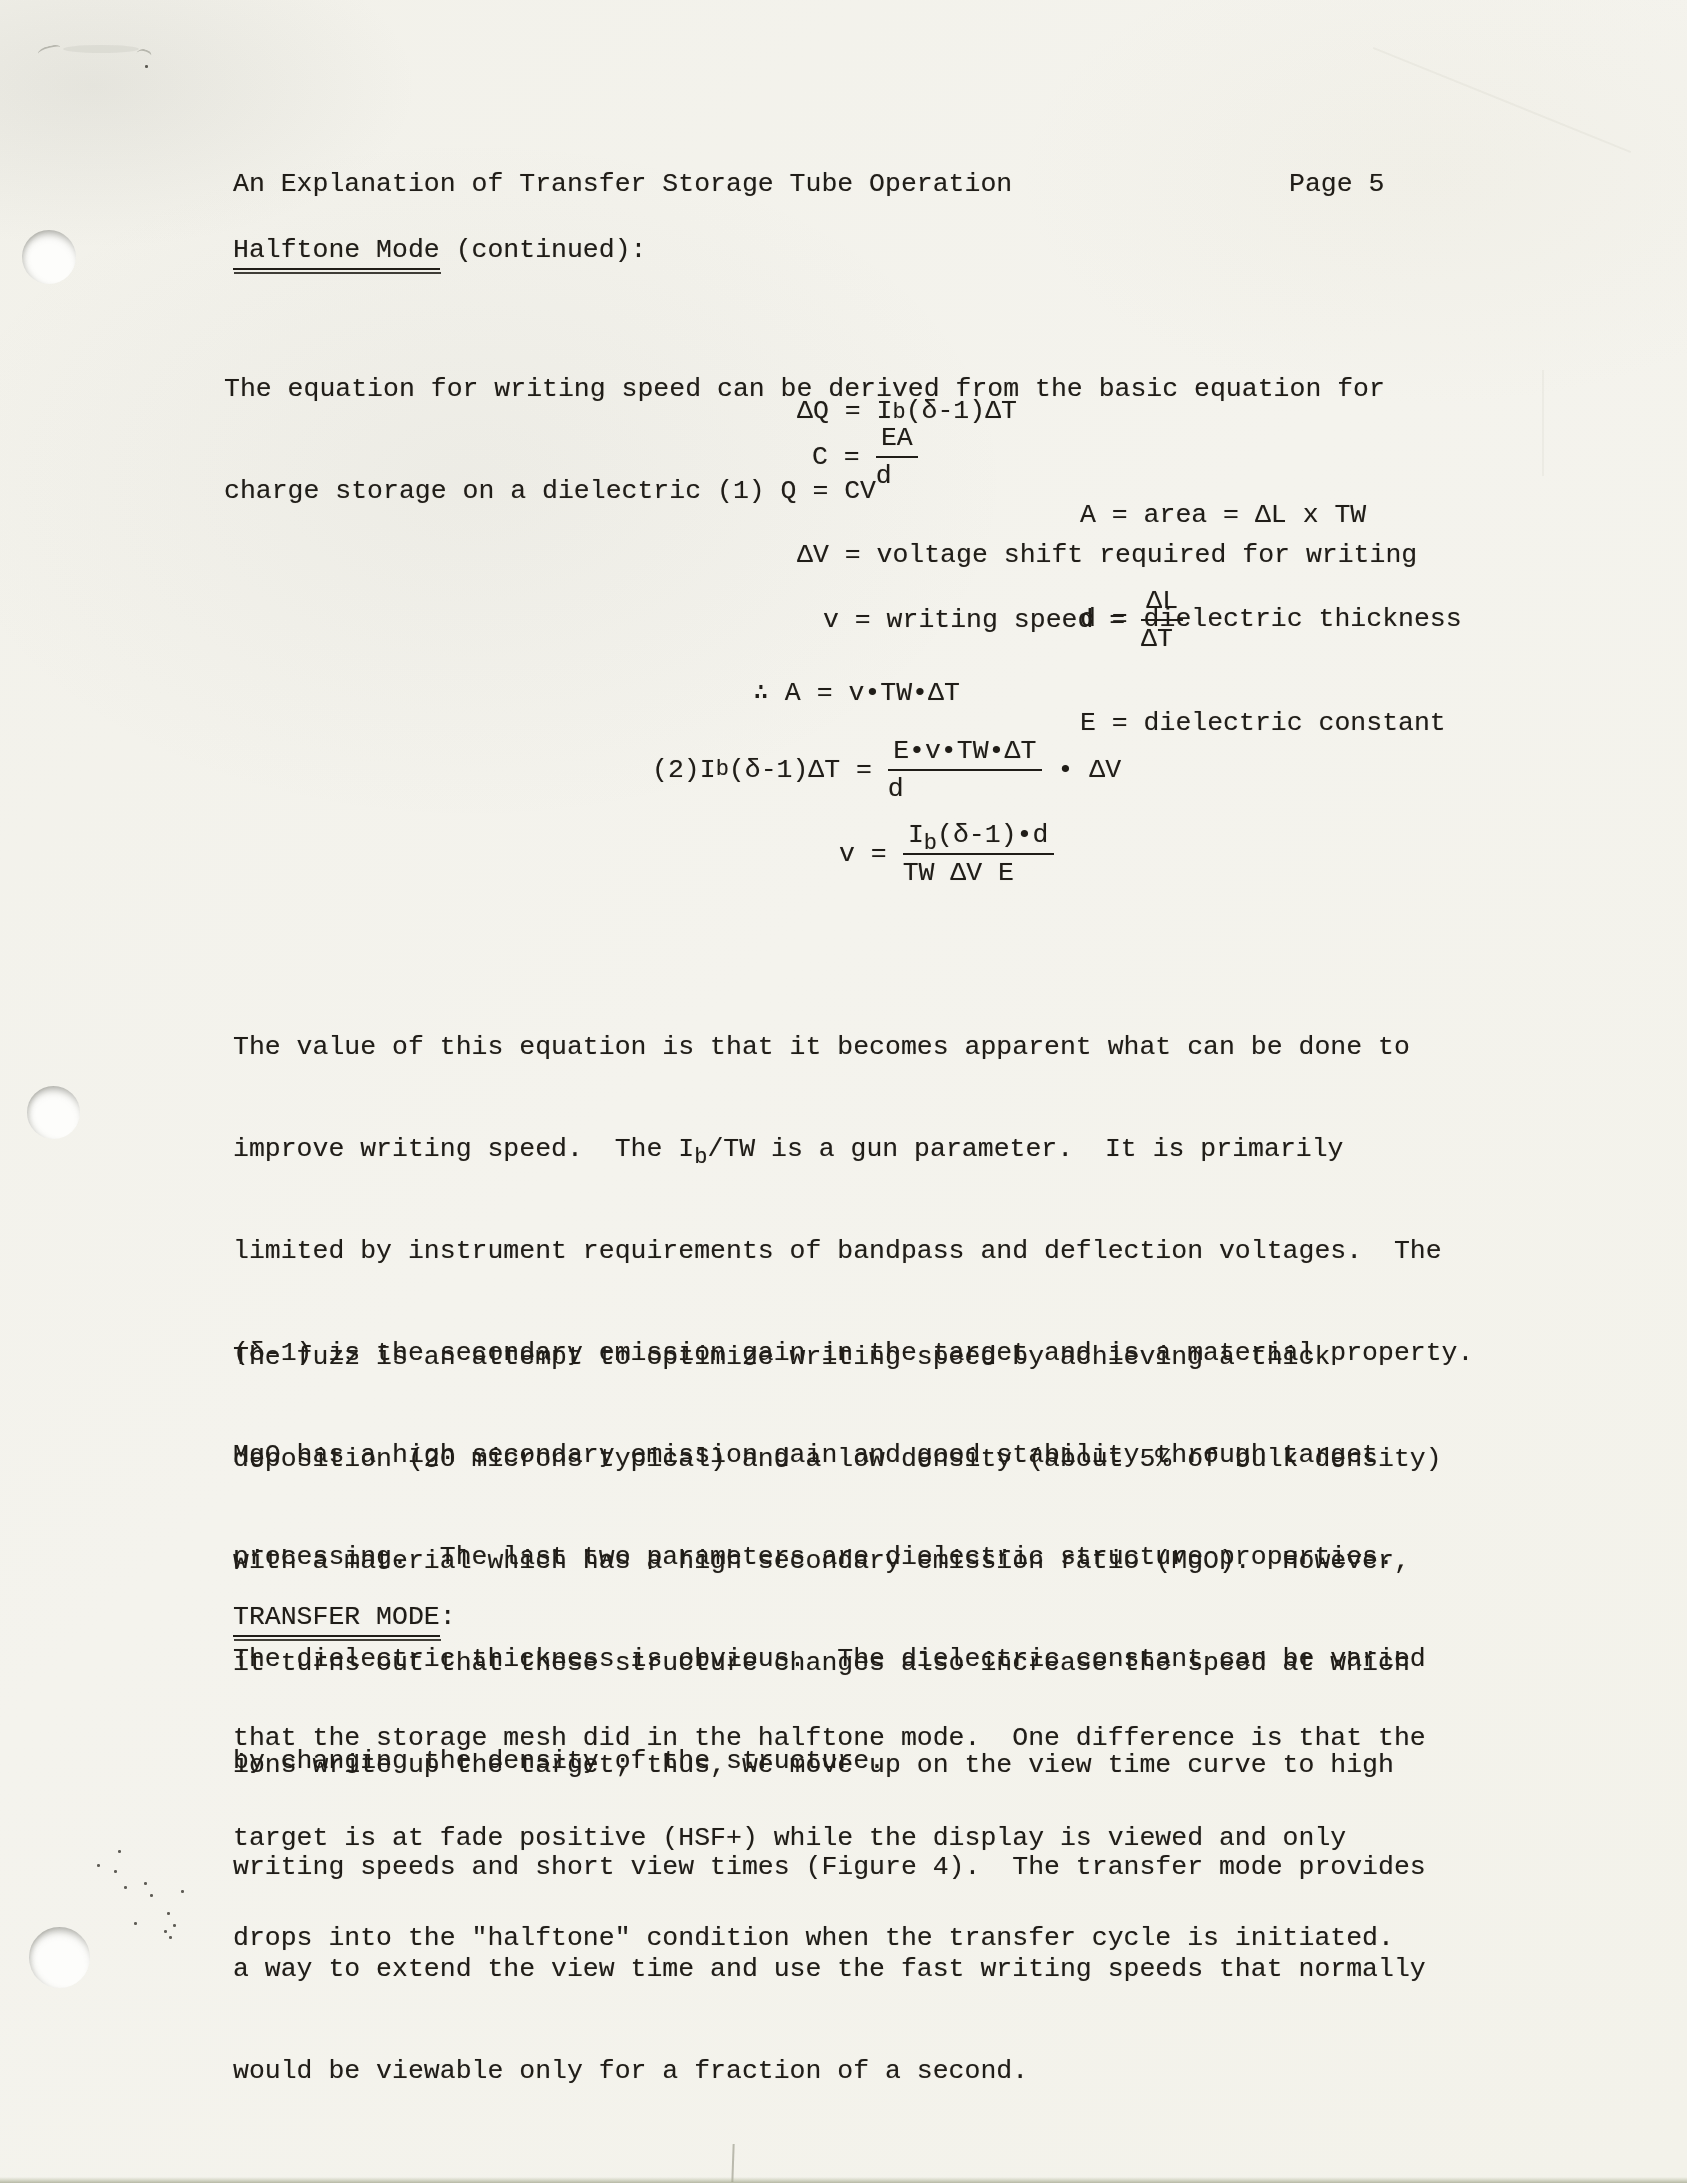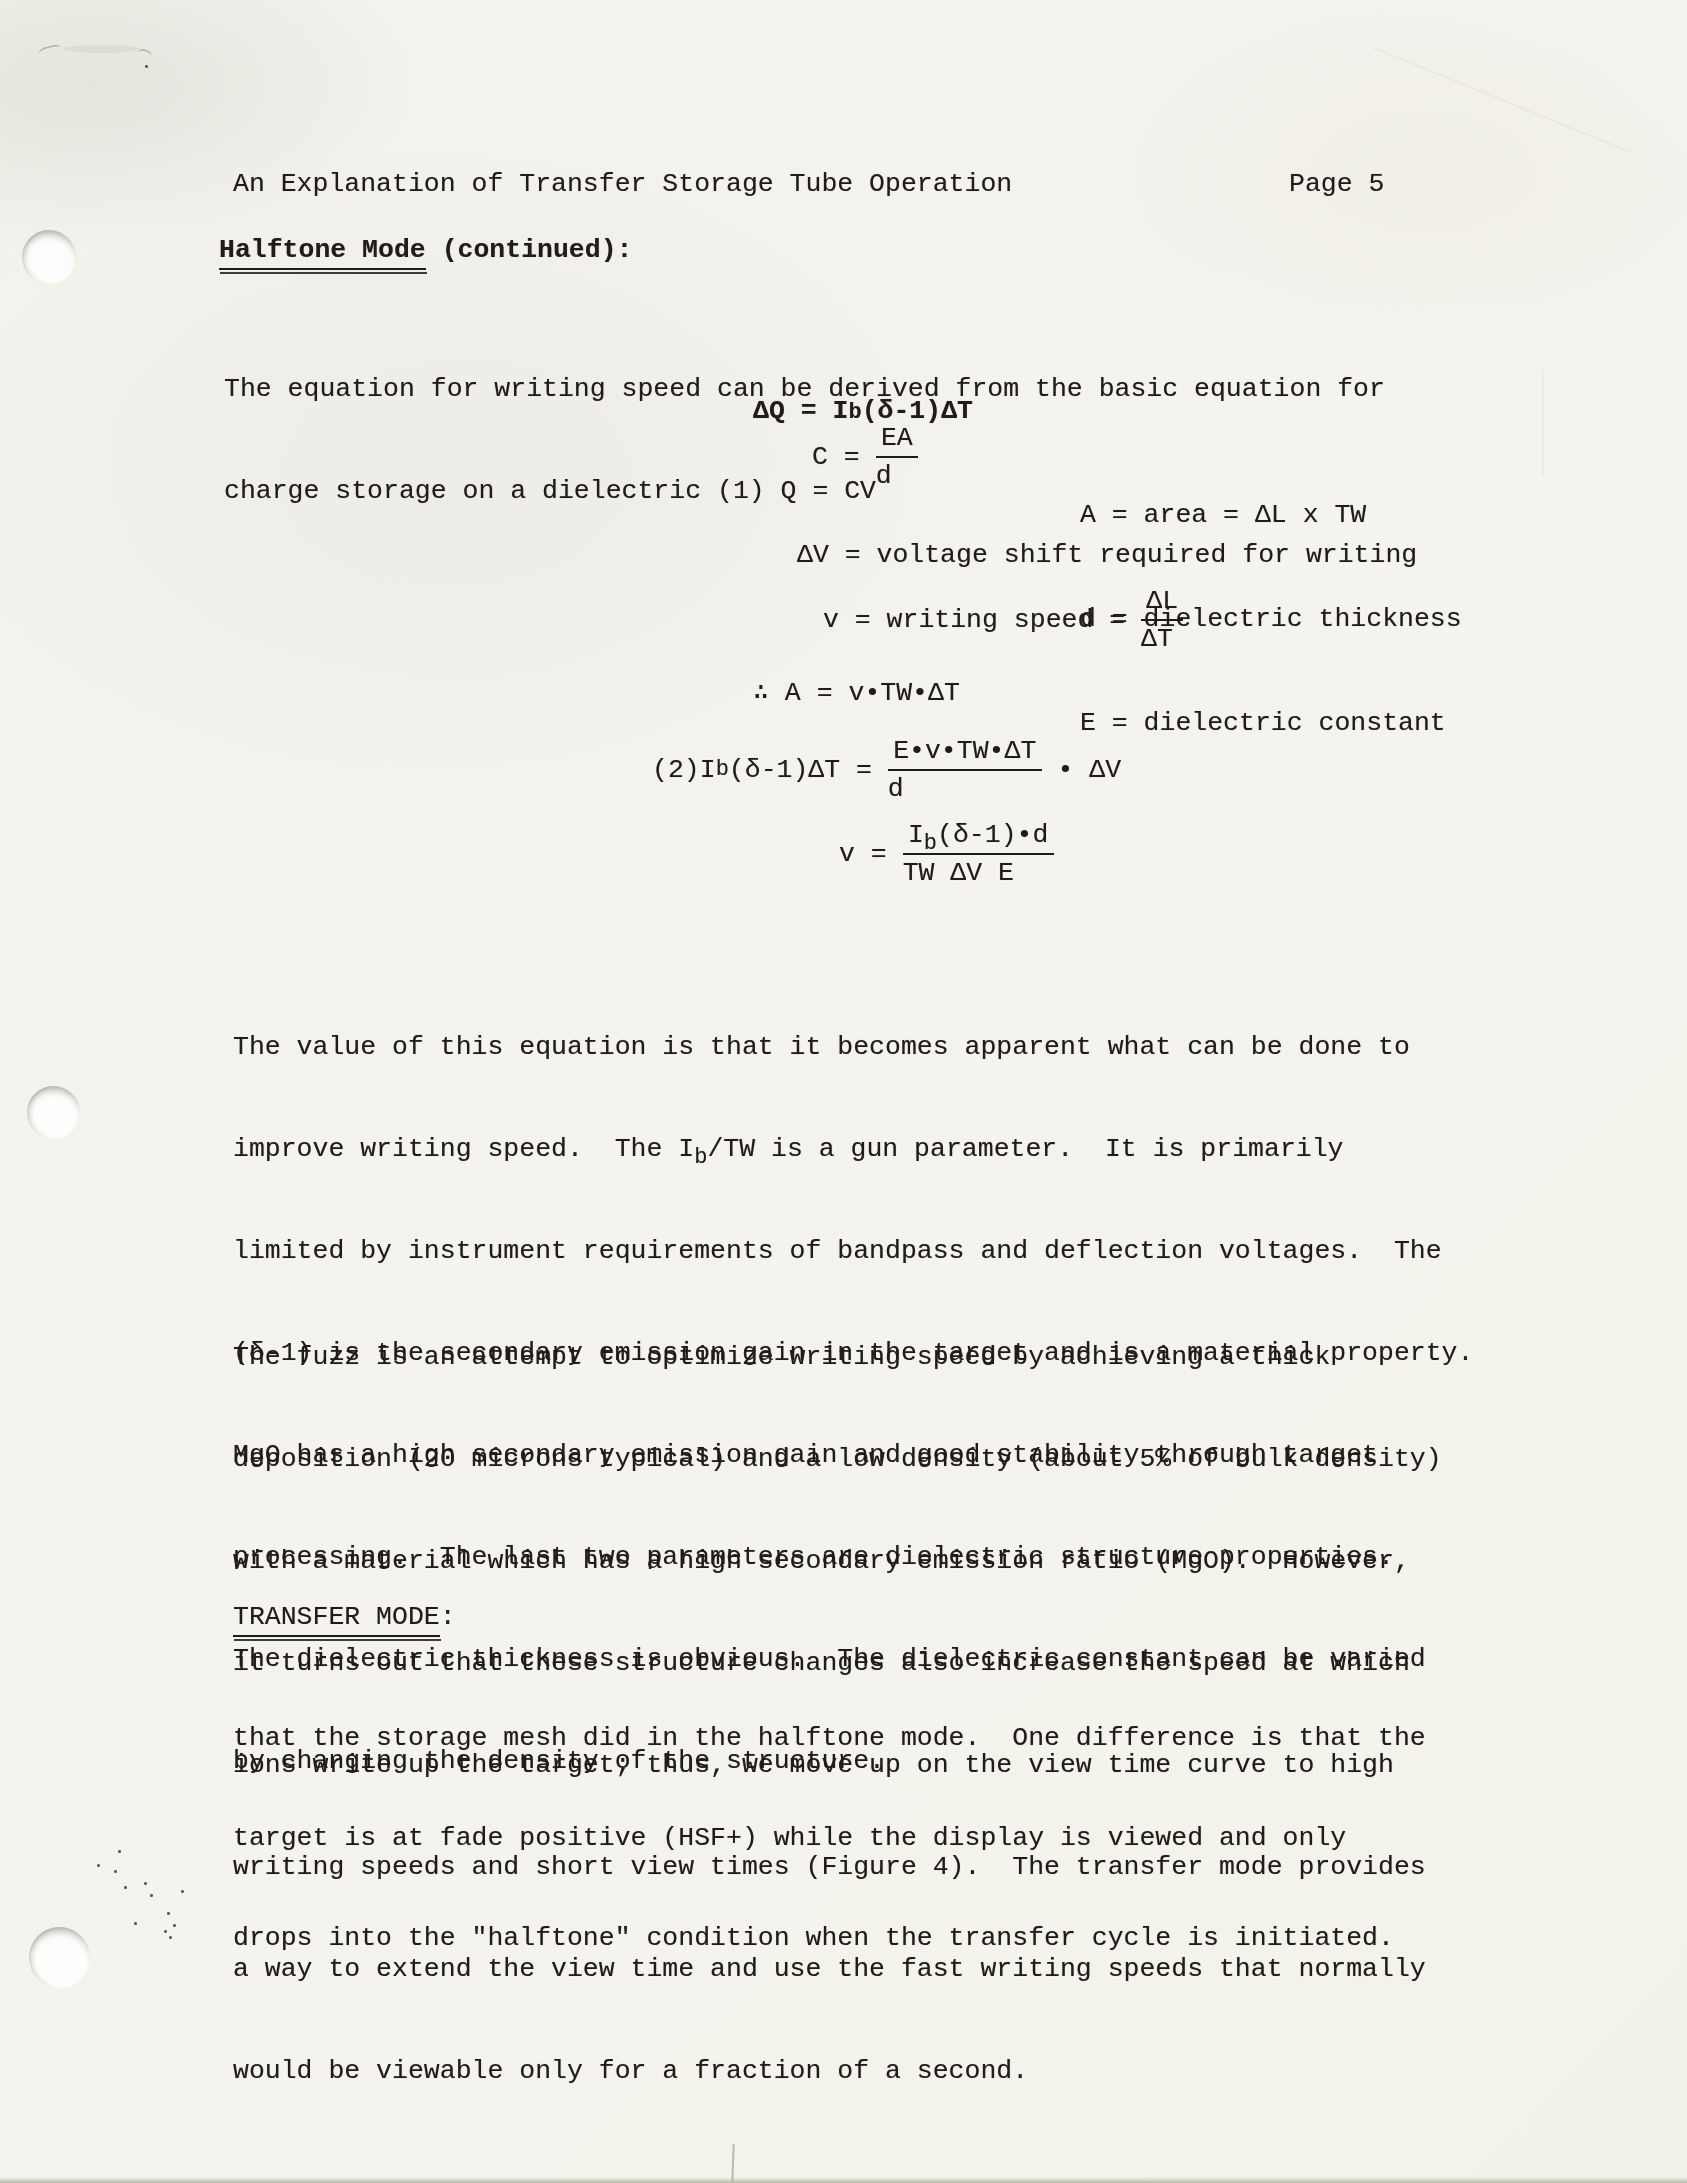--- a/index.html
+++ b/index.html
@@ -58,28 +58,28 @@
   .crease{position:absolute;background:rgba(60,60,50,0.045);}
 </style>
 </head>
 <body>
 
 <div class="page">
 
   <div class="txt" style="left:233px;top:167px;">An Explanation of Transfer Storage Tube Operation</div>
   <div class="txt" style="left:1289px;top:167px;">Page 5</div>
 
-  <div class="txt" style="left:219px;top:233px;font-weight:bold;"><span class="u2">Halftone Mode</span><span> (continued):</span></div>
+  <div class="txt" style="left:233px;top:233px;"><span class="u2">Halftone Mode</span><span> (continued):</span></div>
 
   <div class="txt" style="left:224px;top:304px;">
     <span class="line">The equation for writing speed can be derived from the basic equation for</span>
     <span class="line">charge storage on a dielectric (1) Q = CV</span>
   </div>
 
-  <div class="eqrow baseline" style="left:753px;top:396px;font-weight:bold;">
+  <div class="eqrow baseline" style="left:797px;top:396px;">
     <span>ΔQ = I</span><span class="sb">b</span><span>(δ-1)ΔT</span>
   </div>
 
   <div class="eqrow" style="left:812px;top:423px;">
     <span>C = </span>
     <span class="frac">
       <span class="num">EA</span>
       <span class="den">d</span>
     </span>
   </div>

